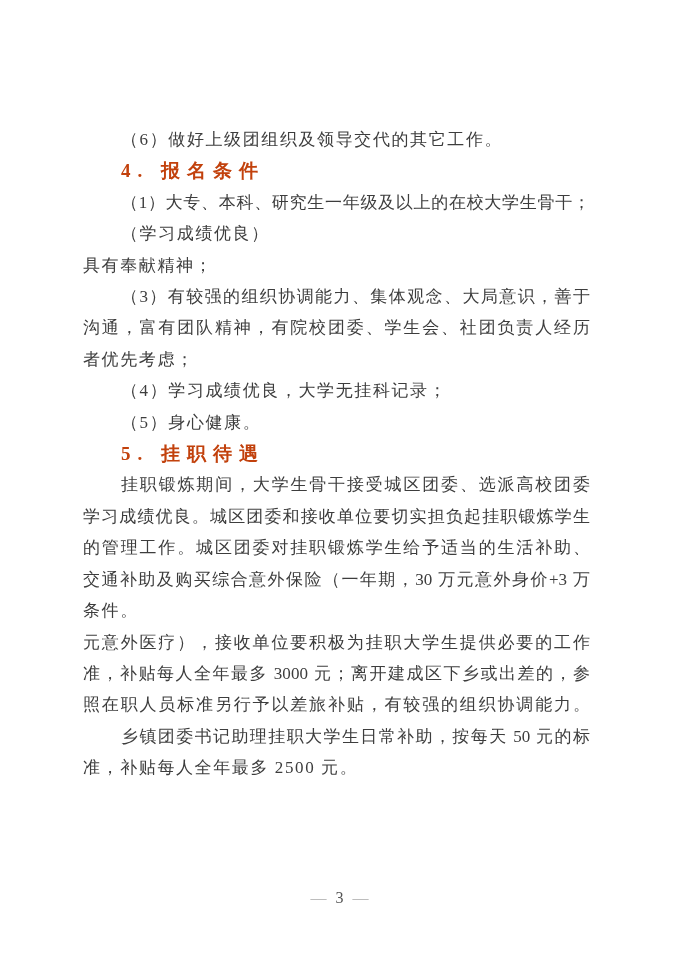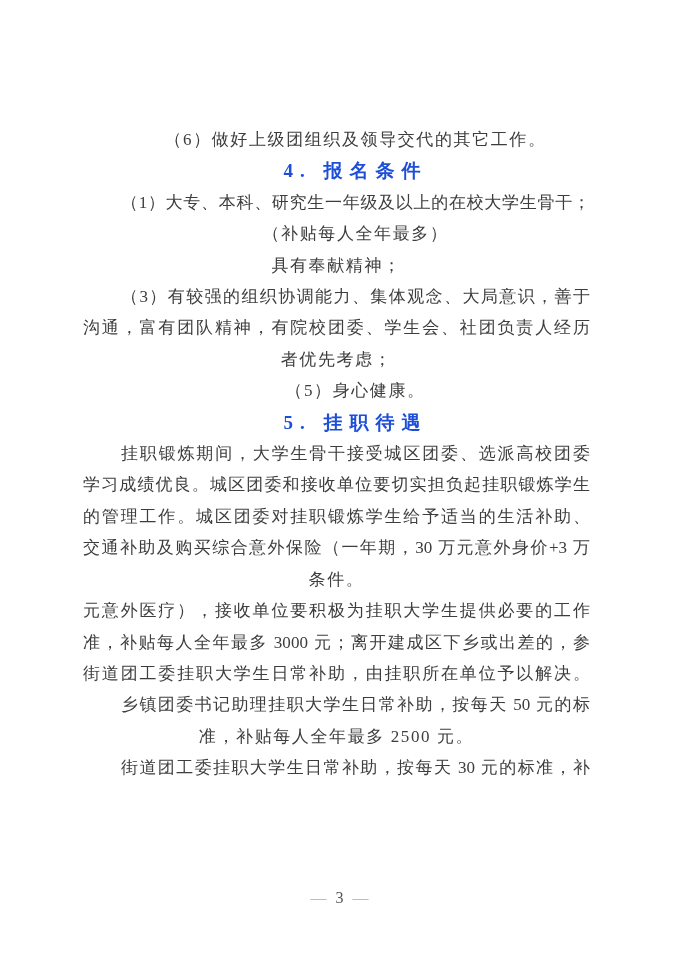--- a/index.html
+++ b/index.html
@@ -23,35 +23,35 @@
     position: absolute;
     left: 83px;
     top: 124px;
     width: 507px;
     font-size: 17px;
     line-height: 31.4px;
     color: #3d3d3d;
   }
   .line {
     letter-spacing: 1.6px;
-    text-align: center;
+    text-align: left;
   }
   .line.fill {
     letter-spacing: 0.1px;
     text-align: justify;
     text-align-last: justify;
   }
   .line.indent {
     text-indent: 38px;
   }
   .line.heading {
     font-weight: bold;
     font-size: 19px;
     letter-spacing: 7px;
-    color: #1d4ed8;
+    color: #c2410c;
   }
   .footer {
     position: absolute;
     top: 886px;
     left: 0;
     width: 679px;
     text-align: center;
     font-size: 16px;
     line-height: 24px;
     color: #4a4a4a;
@@ -69,45 +69,45 @@
 <body>
 
 <div class="page">
   <div class="doc">
 
     <div class="line indent">（6）做好上级团组织及领导交代的其它工作。</div>
 
     <div class="line indent heading">4. 报名条件</div>
 
     <div class="line indent fill">（1）大专、本科、研究生一年级及以上的在校大学生骨干；</div>
-    <div class="line indent">（补贴每人全年最多）</div>
+    <div class="line indent">（学习成绩优良）</div>
 
     <div class="line">具有奉献精神；</div>
 
     <div class="line indent fill">（3）有较强的组织协调能力、集体观念、大局意识，善于</div>
     <div class="line fill">沟通，富有团队精神，有院校团委、学生会、社团负责人经历</div>
     <div class="line">者优先考虑；</div>
 
+    <div class="line indent">（4）学习成绩优良，大学无挂科记录；</div>
     <div class="line indent">（5）身心健康。</div>
 
     <div class="line indent heading">5. 挂职待遇</div>
 
     <div class="line indent fill">挂职锻炼期间，大学生骨干接受城区团委、选派高校团委</div>
     <div class="line fill">学习成绩优良。城区团委和接收单位要切实担负起挂职锻炼学生</div>
     <div class="line fill">的管理工作。城区团委对挂职锻炼学生给予适当的生活补助、</div>
     <div class="line fill">交通补助及购买综合意外保险（一年期，30 万元意外身价+3 万</div>
     <div class="line">条件。</div>
     <div class="line fill">元意外医疗），接收单位要积极为挂职大学生提供必要的工作</div>
 
     <div class="line fill">准，补贴每人全年最多 3000 元；离开建成区下乡或出差的，参</div>
-    <div class="line fill">街道团工委挂职大学生日常补助，由挂职所在单位予以解决。</div>
+    <div class="line fill">照在职人员标准另行予以差旅补贴，有较强的组织协调能力。</div>
 
     <div class="line indent fill">乡镇团委书记助理挂职大学生日常补助，按每天 50 元的标</div>
     <div class="line">准，补贴每人全年最多 2500 元。</div>
 
-    <div class="line indent fill">街道团工委挂职大学生日常补助，按每天 30 元的标准，补</div>
 
   </div>
 
   <div class="footer">
     <span class="dash">—</span><span class="num">3</span><span class="dash">—</span>
   </div>
 </div>
 
 </body></html>

